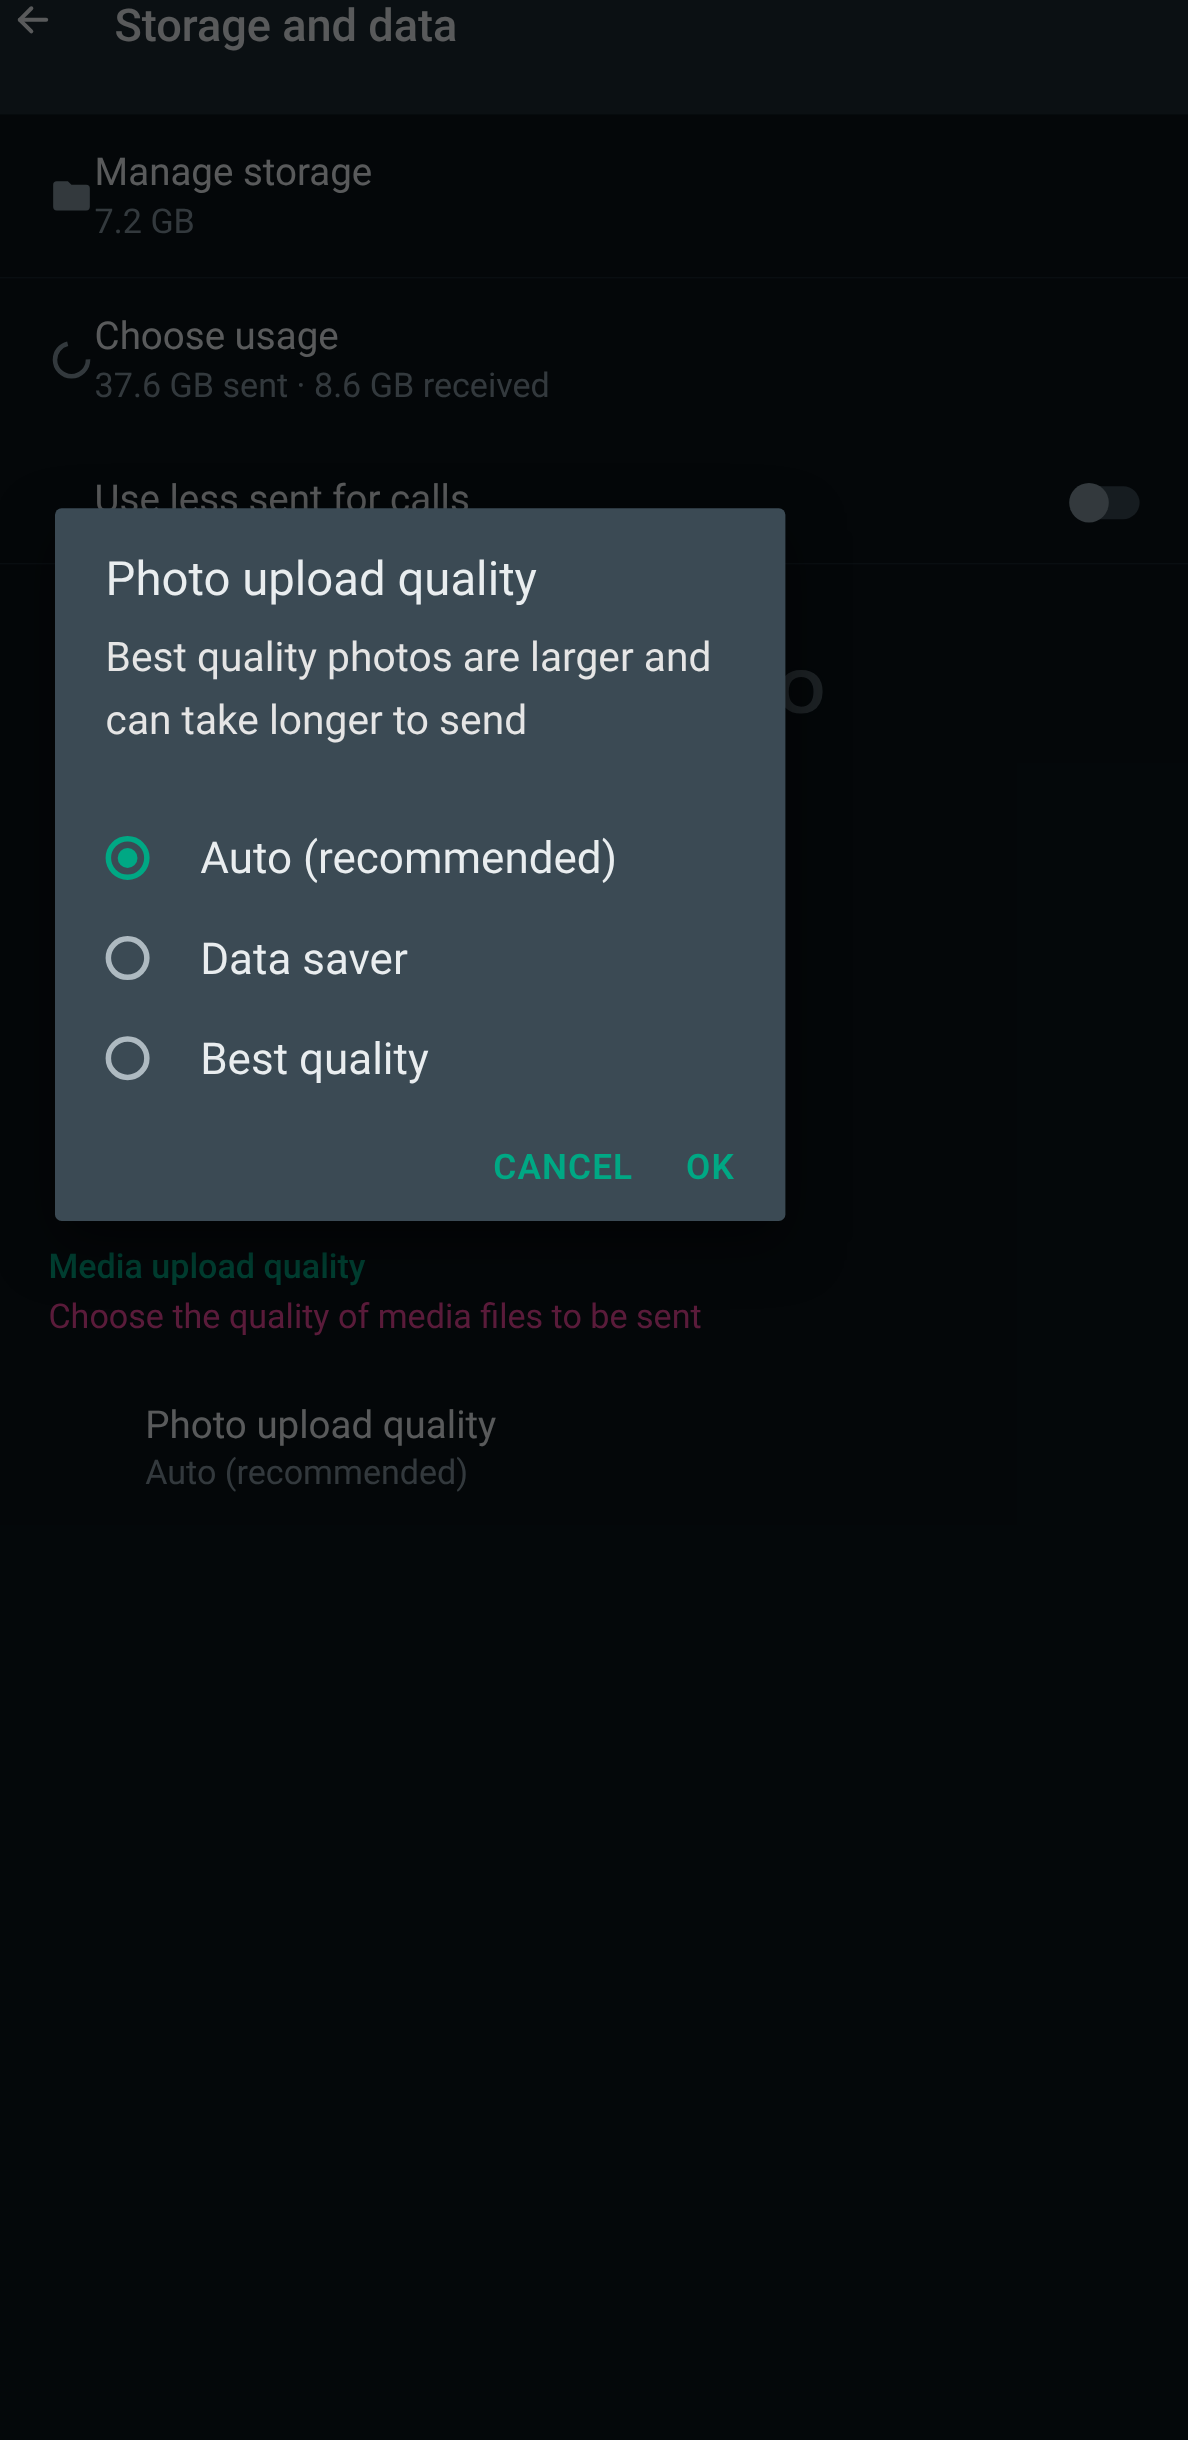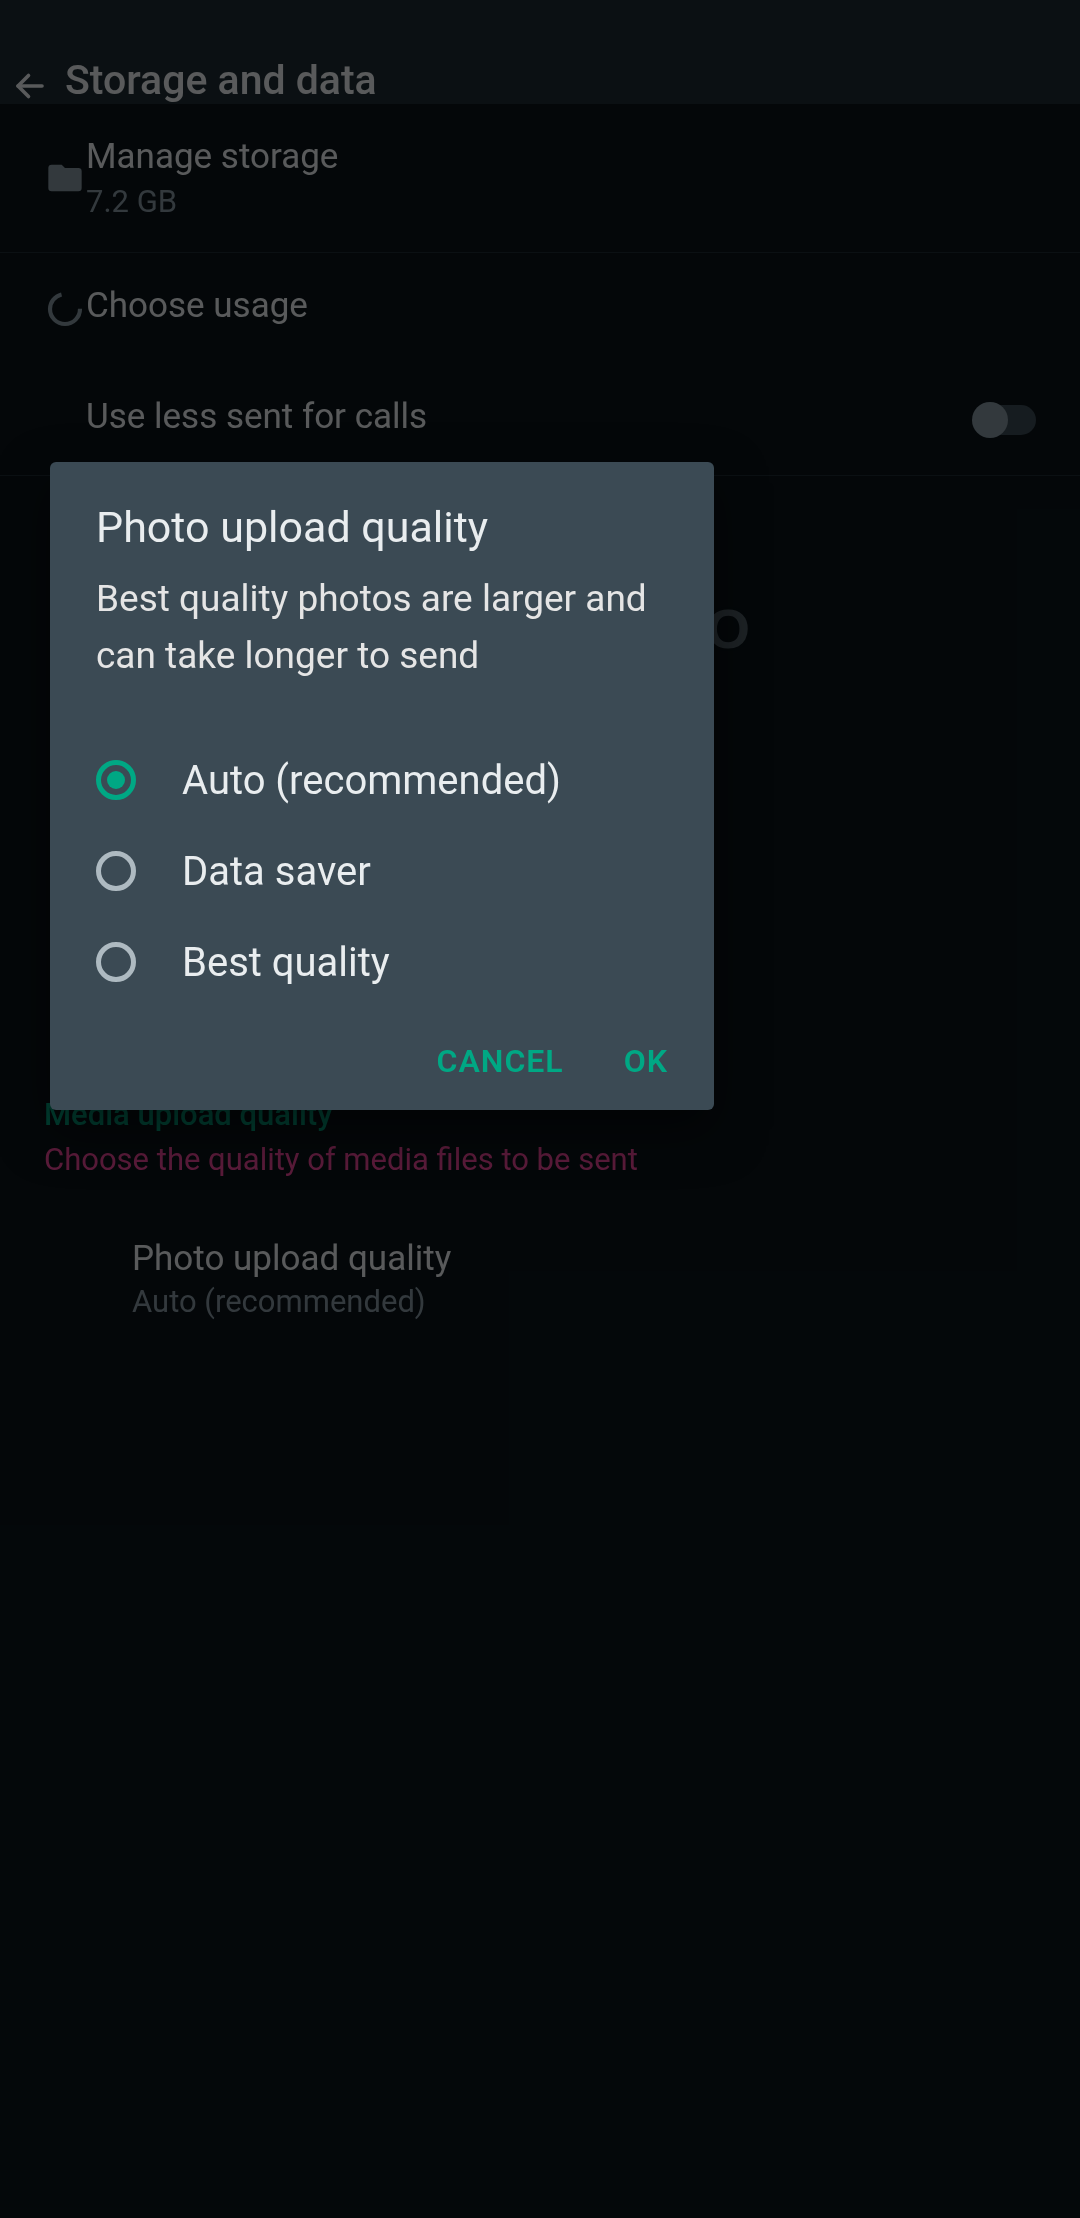--- a/index.html
+++ b/index.html
@@ -21,23 +21,23 @@
   .page {
     position: absolute;
     inset: 0;
     background: #0b141a;
     color: #e9edef;
   }
   .appbar {
     height: 104px;
     background: #1f2c34;
     display: flex;
-    align-items: flex-end;
+    align-items: flex-start;
     padding: 0 12px;
-    gap: 17px;
+    gap: 56px;
   }
   .back-arrow svg { display:block; }
   .appbar-title {
     font-size: 41px;
     font-weight: 500;
     color: #e9edef;
   }
   .divider {
     height: 1px;
     background: #1f2c34;
@@ -181,21 +181,21 @@
     background:#00a884;
     border-radius:50%;
   }
   .option-label {
     font-size: 40px;
     color:#e9edef;
   }
   .dialog-actions {
     display:flex;
     justify-content:flex-end;
-    gap: 60px;
+    gap: 48px;
     padding: 34px 46px 8px 46px;
   }
   .dialog-actions button {
     background:none;
     border:none;
     font-size: 32px;
     font-weight: 600;
     letter-spacing: 1px;
     color:#00a884;
     cursor:pointer;
@@ -233,20 +233,21 @@
     <div class="divider"></div>
 
     <div class="row">
       <span class="icon-slot">
         <svg width="40" height="40" viewBox="0 0 24 24" fill="none" stroke="#8696a0" stroke-width="2.5">
             <circle cx="12" cy="12" r="9" stroke-dasharray="40 16"></circle>
           </svg>
       </span>
       <div class="texts">
         <div class="title">Choose usage</div>
+        <div class="sub">37.6 GB sent · 8.6 GB received</div>
       </div>
     </div>
 
     <div class="row toggle">
       <span class="icon-slot"></span>
       <div class="texts">
         <div class="title">Use less sent for calls</div>
       </div>
       <div class="switch"></div>
     </div>

